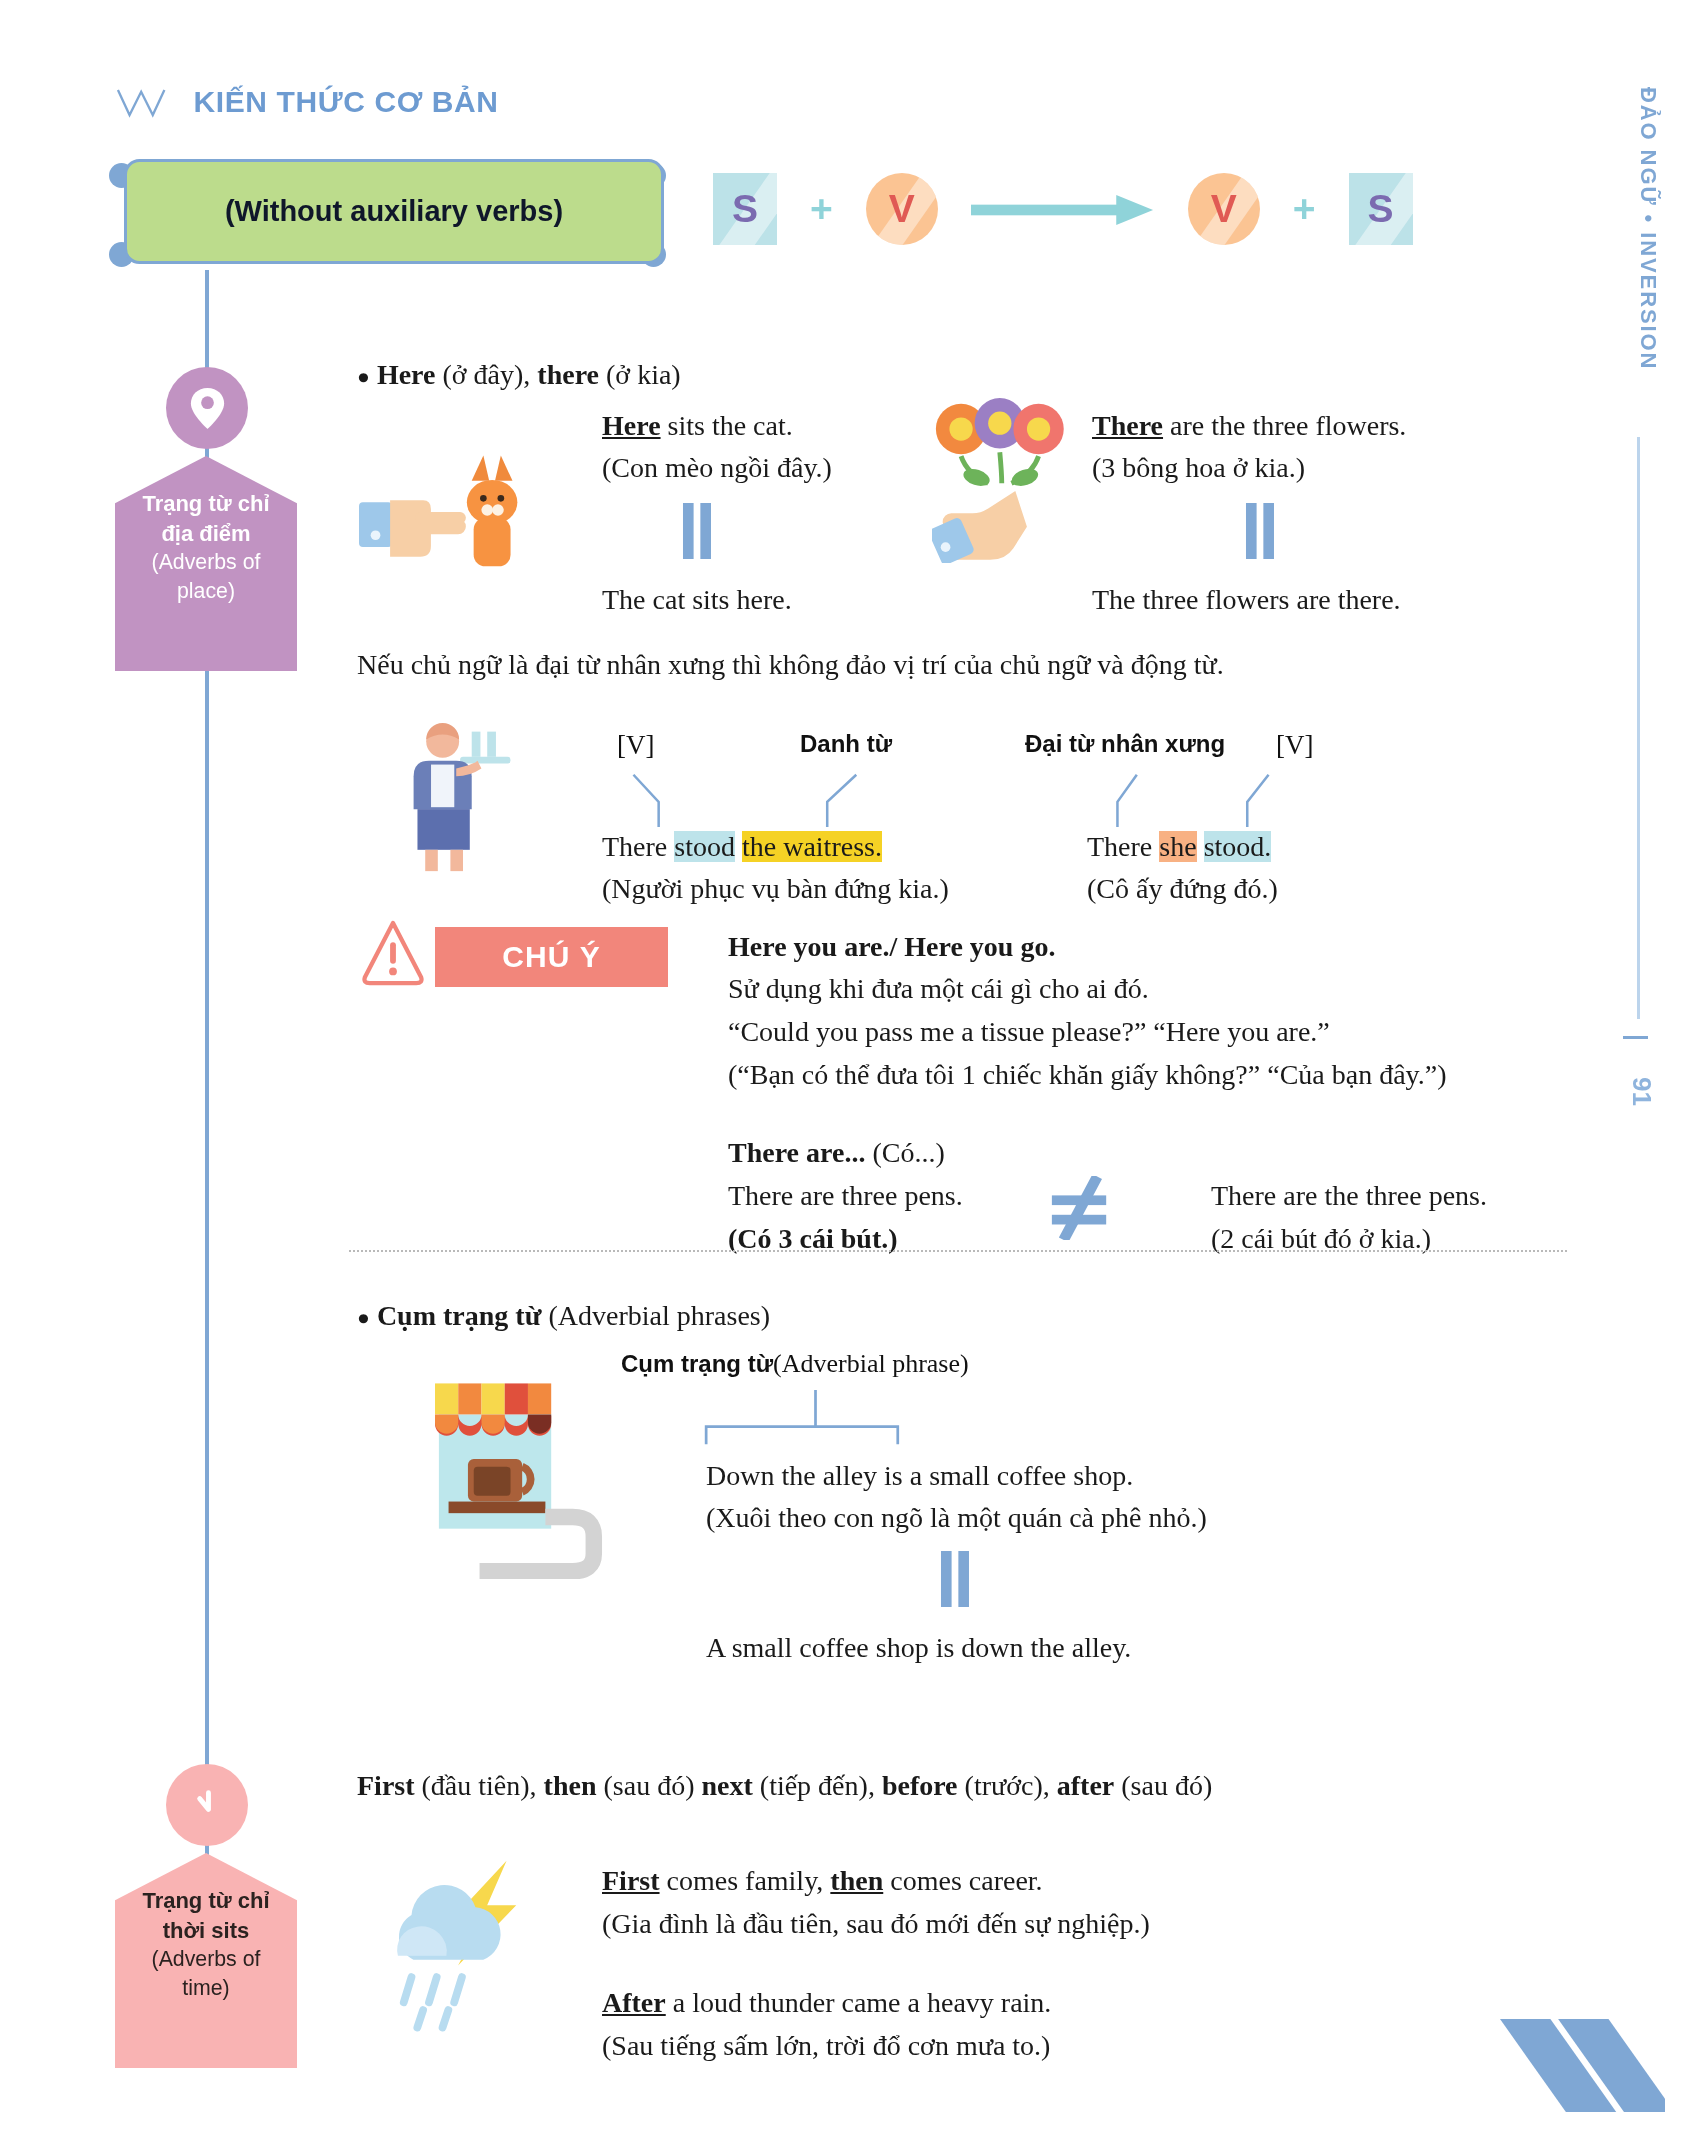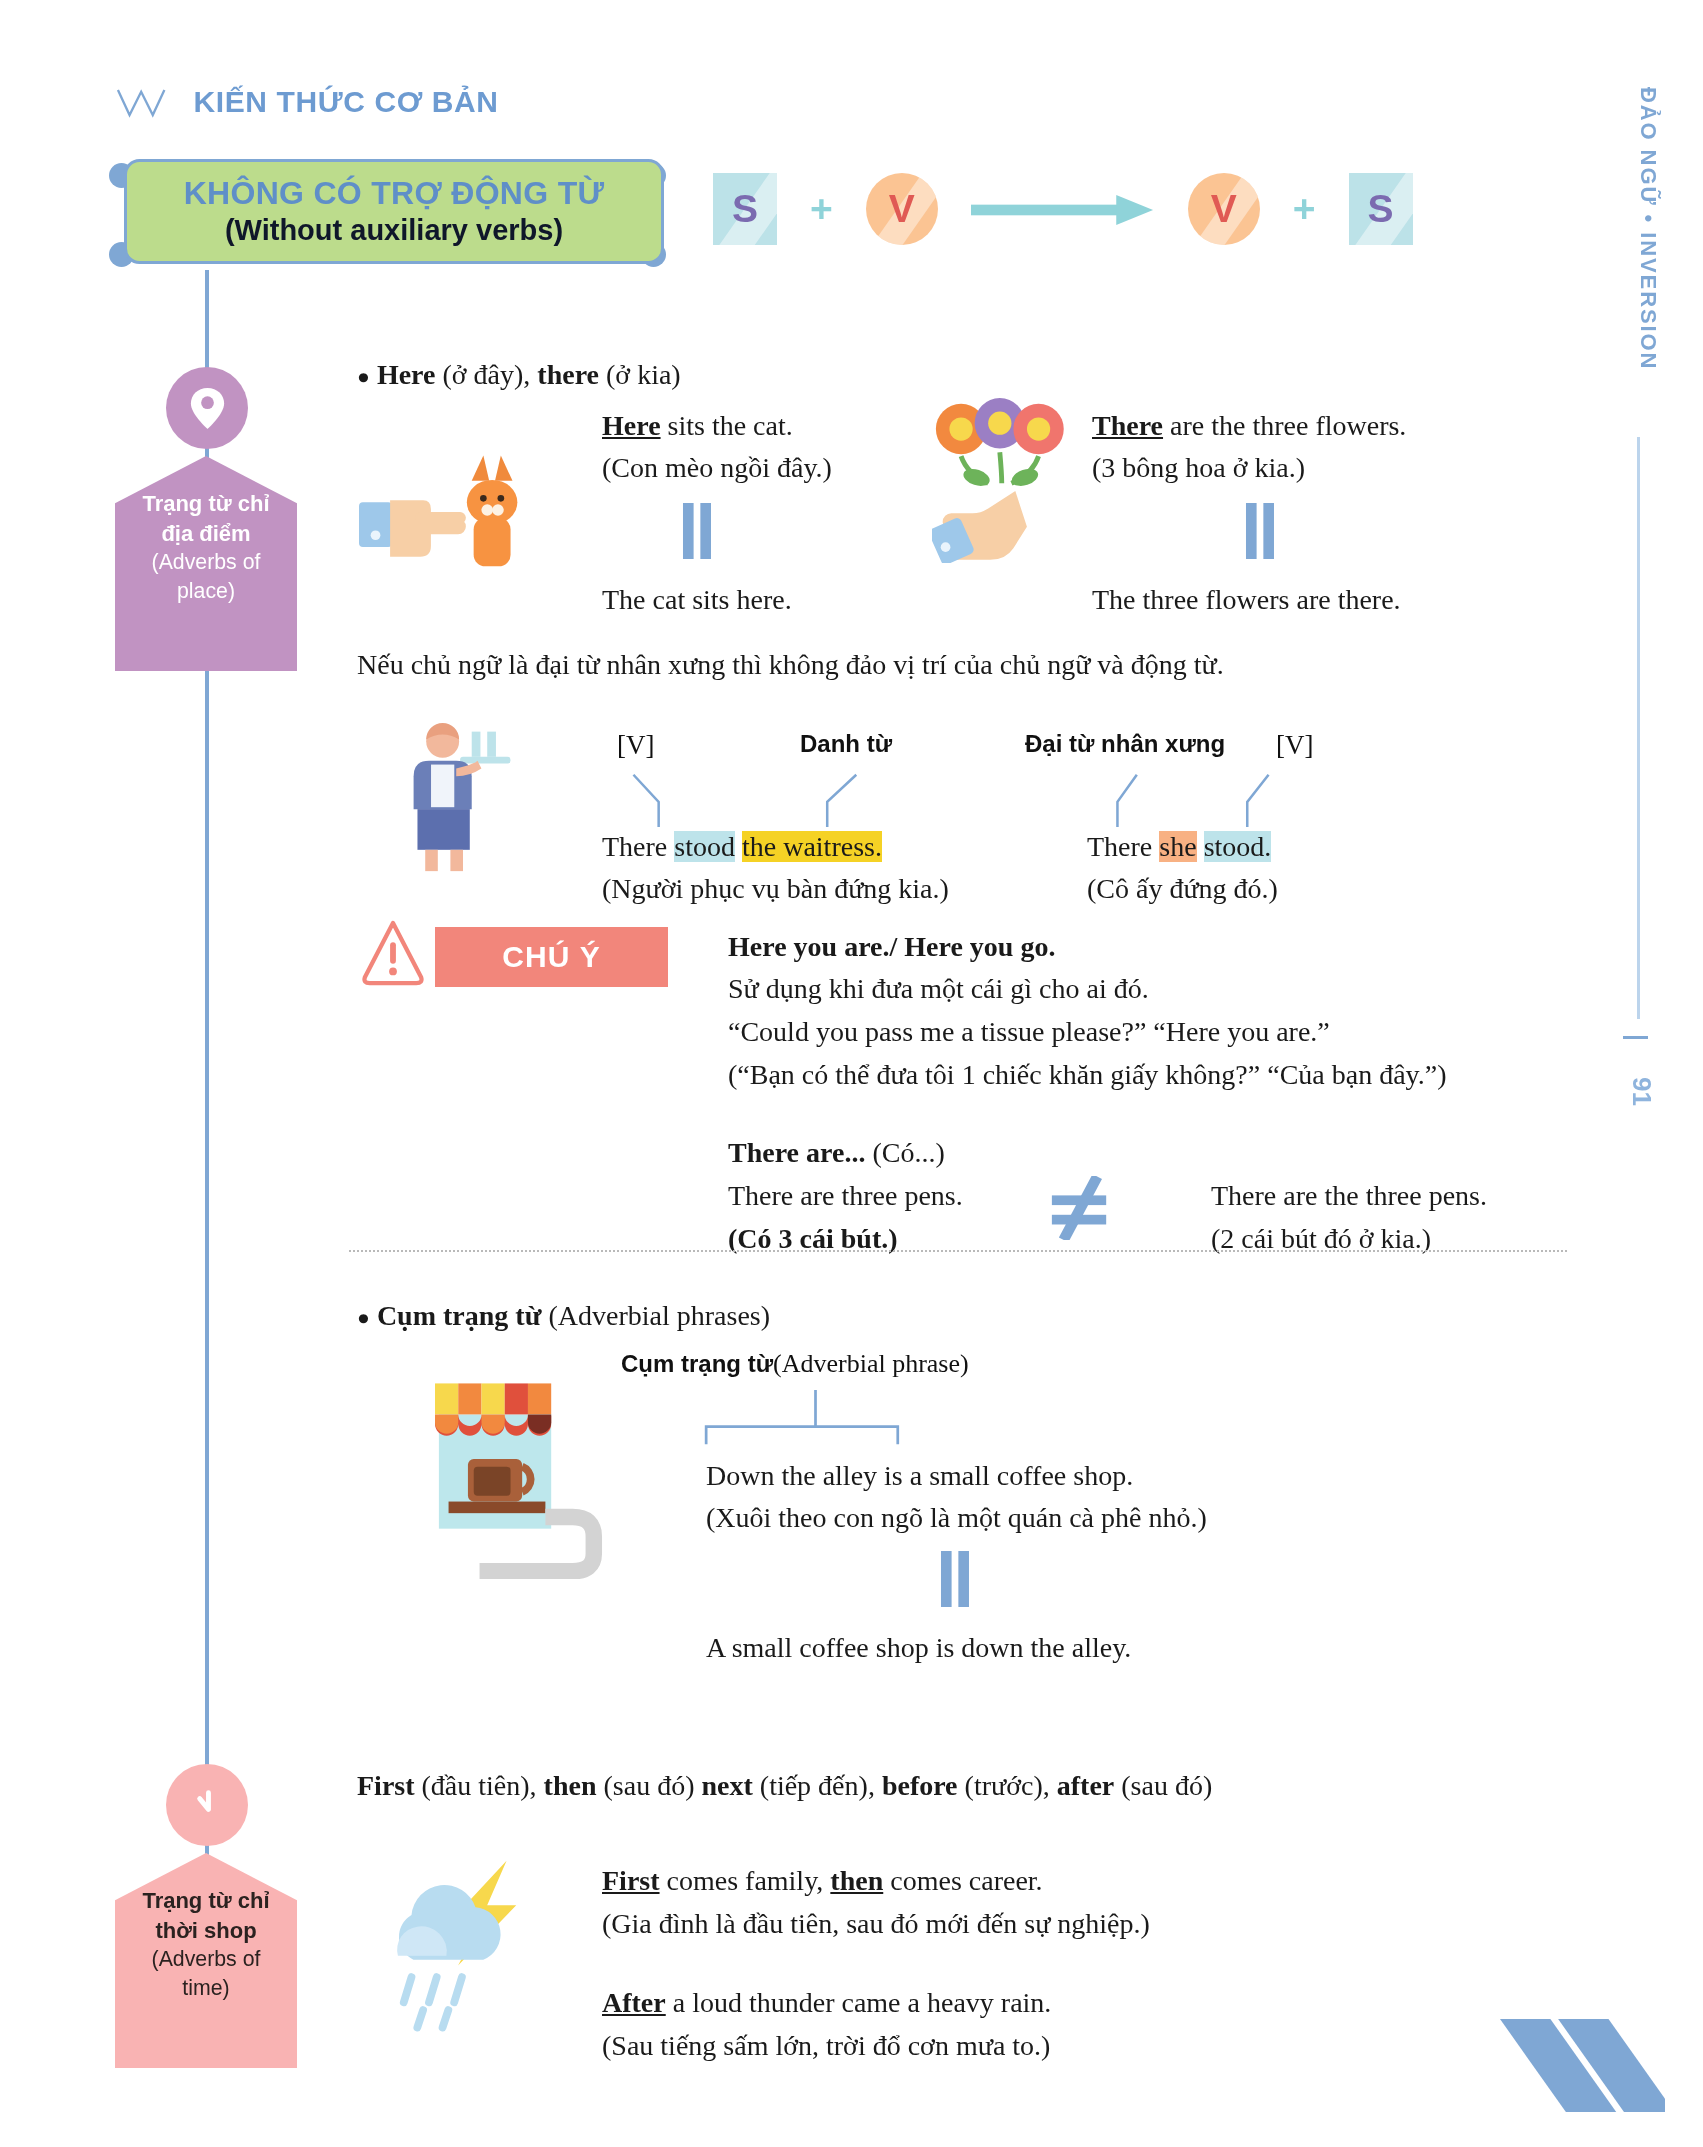--- a/index.html
+++ b/index.html
@@ -175,21 +175,20 @@
   </svg>
   <div class="header-title">KIẾN THỨC CƠ BẢN</div>
 </div>
 
 <div class="plate-wrap">
   <div class="plate-dot pd-tl"></div>
   <div class="plate-dot pd-tr"></div>
   <div class="plate-dot pd-bl"></div>
   <div class="plate-dot pd-br"></div>
   <div class="plate">
-    <div class="plate-line1">KHÔNG CÓ TRỢ ĐỘNG TỪ</div>
     <div class="plate-line2">(Without auxiliary verbs)</div>
   </div>
 </div>
 
 <div class="sv">
   <div class="sv-square">
     <span class="sv-letter letter-s">S</span>
   </div>
   <div class="sv-plus">+</div>
   <div class="sv-circle">
@@ -223,21 +222,21 @@
   <div class="badge-sub">place)</div>
 </div>
 
 <div class="node-circle node-time">
   <svg width="45" height="45" viewBox="0 0 46 46">
     <polyline points="15,16 24,27 24,10" fill="none" stroke="#ffffff" stroke-width="5" stroke-linecap="round" stroke-linejoin="round"></polyline>
   </svg>
 </div>
 <div class="badge badge-time">
   <div class="badge-bold">Trạng từ chỉ</div>
-  <div class="badge-bold">thời shop</div>
+  <div class="badge-bold">thời sits</div>
   <div class="badge-sub">(Adverbs of</div>
   <div class="badge-sub">time)</div>
 </div>
 
 <div class="rail">ĐẢO NGỮ  •  INVERSION</div>
 <div class="rail-line"></div>
 <div class="rail-dash"></div>
 <div class="page-num">91</div>
 
 <div class="bullet-head" style="left:357px; top:359px;">

